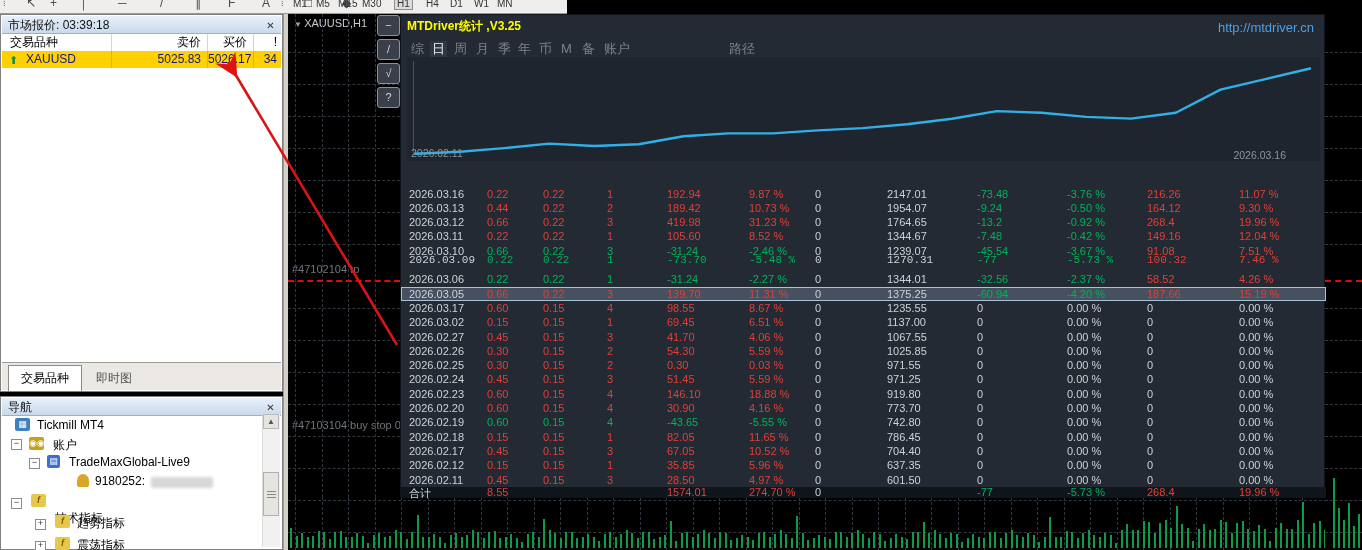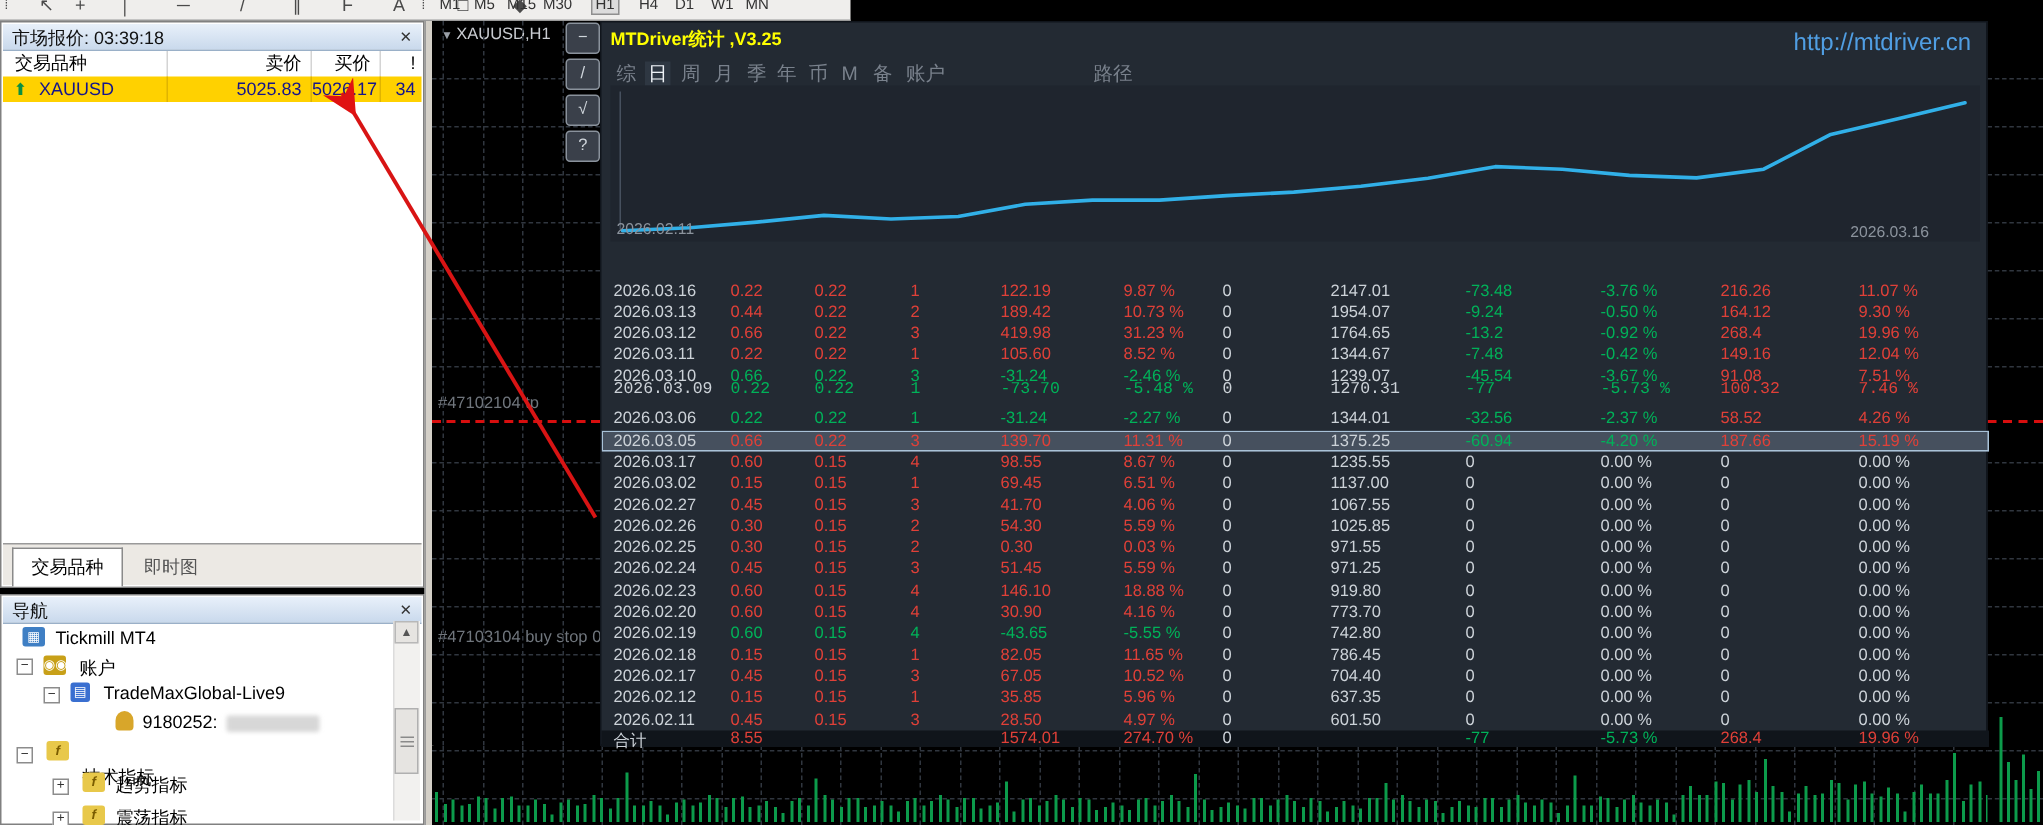--- a/index.html
+++ b/index.html
@@ -48,21 +48,21 @@
   .redline{position:absolute;left:0;right:0;height:0;border-top:2px dashed #d80e0e;}
   .ordlabel{position:absolute;color:#70767d;font-size:11px;white-space:nowrap;}
   .vbar{position:absolute;width:2px;background:#0c9b4b;}
   .chart-btn{position:absolute;left:89px;width:21px;height:19px;background:#3a404a;border:1px solid #8a929c;
     border-radius:3px;color:#cfd5db;font-size:11px;text-align:center;line-height:18px;}
   #symlabel{position:absolute;left:6px;top:3px;color:#c9ccd1;font-size:11px;}
   #symlabel .tri{color:#9aa0a8;font-size:8px;}
   
   #stats{left:400px;top:14px;width:925px;height:483px;background:#232a33;border:1px solid #10151c;box-sizing:border-box;}
   #stats-title{position:absolute;left:6px;top:3px;color:#ffff00;font-size:12px;font-weight:bold;}
-  #stats-url{position:absolute;right:10px;top:5px;color:#509ee3;font-size:16px;}
+  #stats-url{position:absolute;right:10px;top:5px;color:#509ee3;font-size:13px;}
   #stats-tabs{position:absolute;left:0;top:26px;width:100%;height:16px;}
   .stab{position:absolute;top:0;color:#79818c;font-size:13px;line-height:16px;padding:0 2px;}
   .stab.active{background:#2e3742;color:#eef2f6;}
   #path-label{position:absolute;left:328px;top:26px;color:#79818c;font-size:13px;line-height:16px;}
   #schart{position:absolute;left:6px;top:42px;width:913px;height:104px;background:#1f252e;}
   #schart .axis{position:absolute;left:6px;top:4px;bottom:8px;width:0;border-left:1px solid #46505e;}
   .cdate{position:absolute;color:#8b939d;font-size:10.5px;}
   #stat-header{position:absolute;left:0;top:157px;width:925px;height:14px;font-size:11px;color:#d7dce2;}
   #stat-header span{position:absolute;top:0;white-space:nowrap;}
   #stat-rows{position:absolute;left:0;top:171.5px;width:925px;}
@@ -486,21 +486,21 @@
         </svg>
       <div class="cdate" style="left:4px;bottom:2px;">2026.02.11</div>
       <div class="cdate" style="right:34px;bottom:0px;">2026.03.16</div>
     </div>
     <div id="stat-rows">
         <div class="srow" style="top: 0px;">
           <span class="c0 wht">2026.03.16</span>
           <span class="c1 red">0.22</span>
           <span class="c2 red">0.22</span>
           <span class="c3 red">1</span>
-          <span class="c4 red">122.19</span>
+          <span class="c4 red">192.94</span>
           <span class="c5 red">9.87 %</span>
           <span class="c6 wht">0</span>
           <span class="c7 wht">2147.01</span>
           <span class="c8 grn">-73.48</span>
           <span class="c9 grn">-3.76 %</span>
           <span class="c10 red">216.26</span>
           <span class="c11 red">11.07 %</span>
         </div>
         <div class="srow" style="top: 14.3px;">
           <span class="c0 wht">2026.03.13</span>

